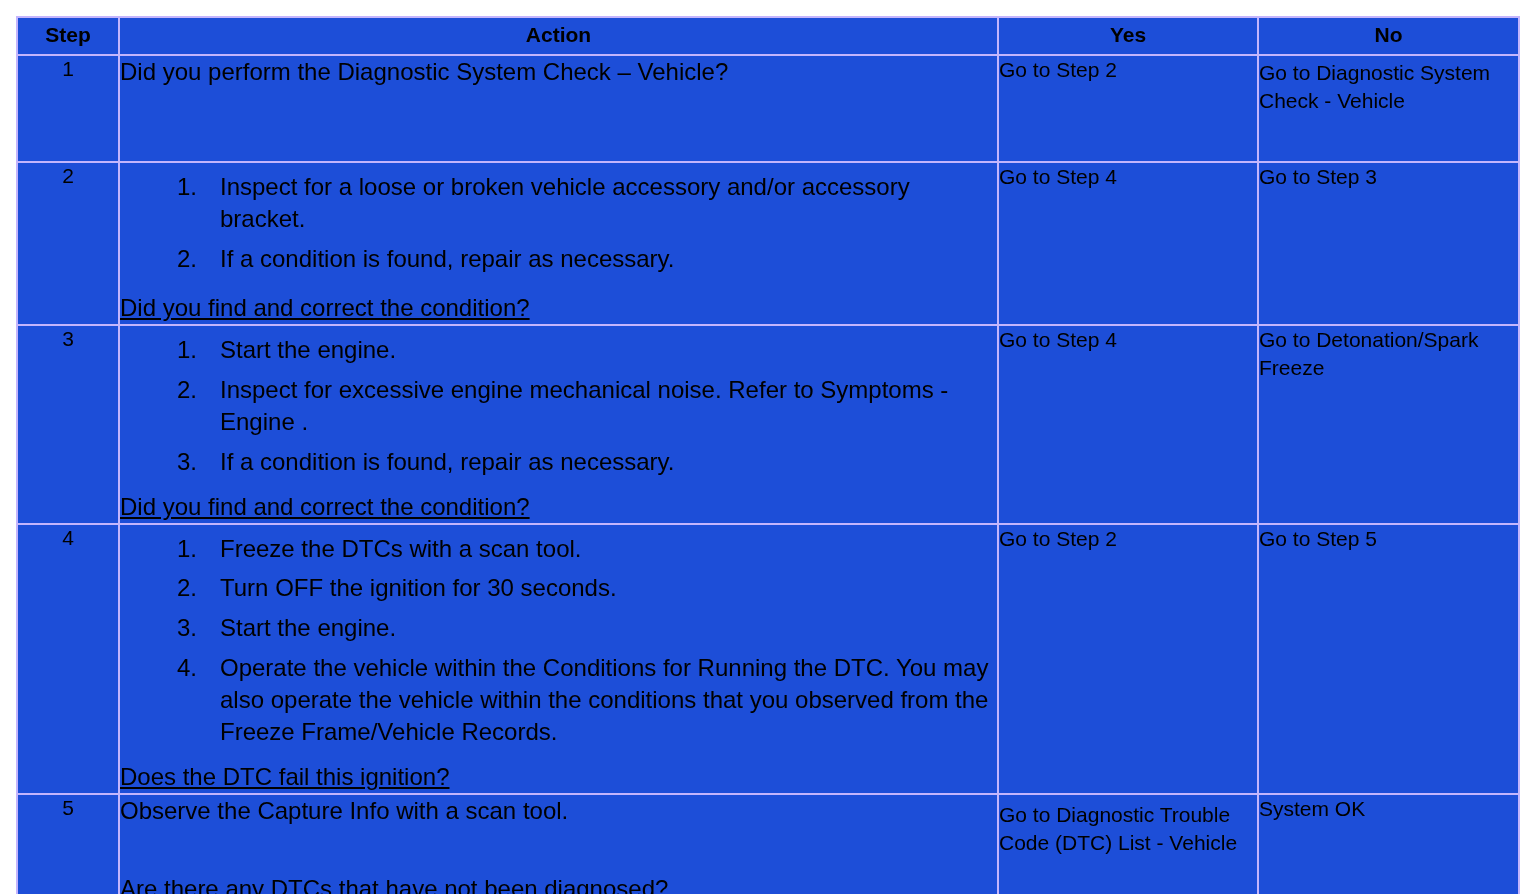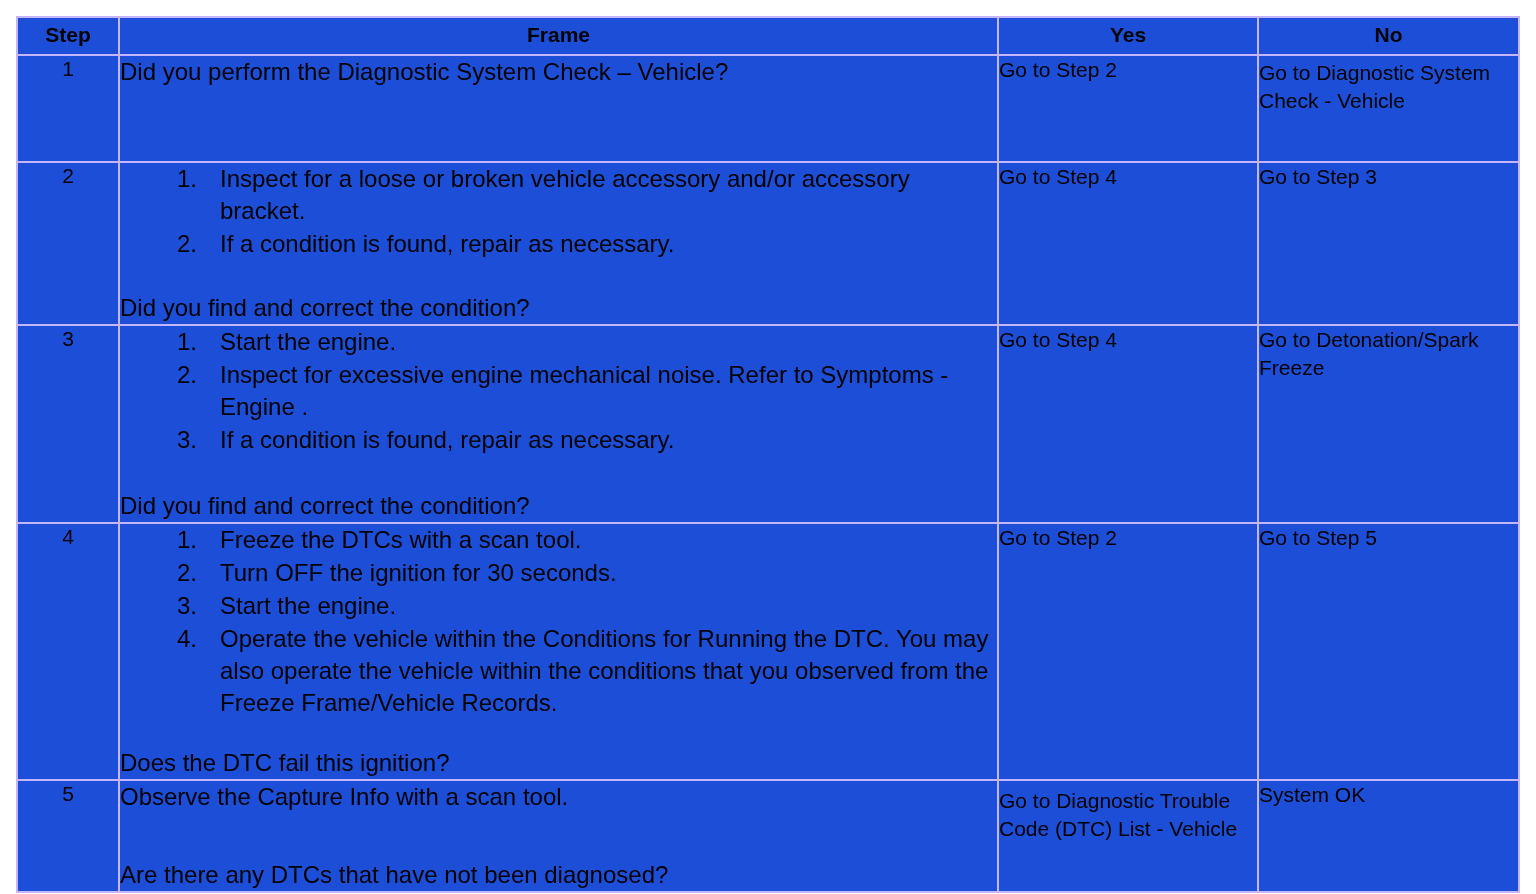--- a/index.html
+++ b/index.html
@@ -83,34 +83,35 @@
   ol.steps {
     margin: 0 0 0 0;
     padding: 0;
     list-style: none;
     counter-reset: stepitem;
   }
   ol.steps > li {
     counter-increment: stepitem;
     position: relative;
     padding-left: 100px;
-    margin: 0 0 1px 0;
+    margin: 8px 0 1px 0;
     line-height: 1.33;
   }
   ol.steps > li::before {
     content: counter(stepitem) ".";
     position: absolute;
     left: 57px;
     top: 0;
     width: 26px;
     text-align: left;
   }
   .question-line {
     margin-top: auto;
     padding-top: 4px;
+    text-decoration: underline;
   }
   .gap-spacer { flex: 1 1 auto; min-height: 8px; }
 
   
   td.yn-cell {
     font-size: 21px;
     line-height: 1.33;
     padding: 4px 4px 6px 4px;
   }
   td.yn-top    { vertical-align: top; }
@@ -125,21 +126,21 @@
     <colgroup>
       <col class="c-step">
       <col class="c-action">
       <col class="c-yes">
       <col class="c-no">
     </colgroup>
 
     <thead>
       <tr>
         <th>Step</th>
-        <th>Frame</th>
+        <th>Action</th>
         <th>Yes</th>
         <th>No</th>
       </tr>
     </thead>
 
     <tbody>
 
       <tr style="height:105px;">
         <td class="step-cell">1</td>
         <td class="action-cell" style="height:105px;">

